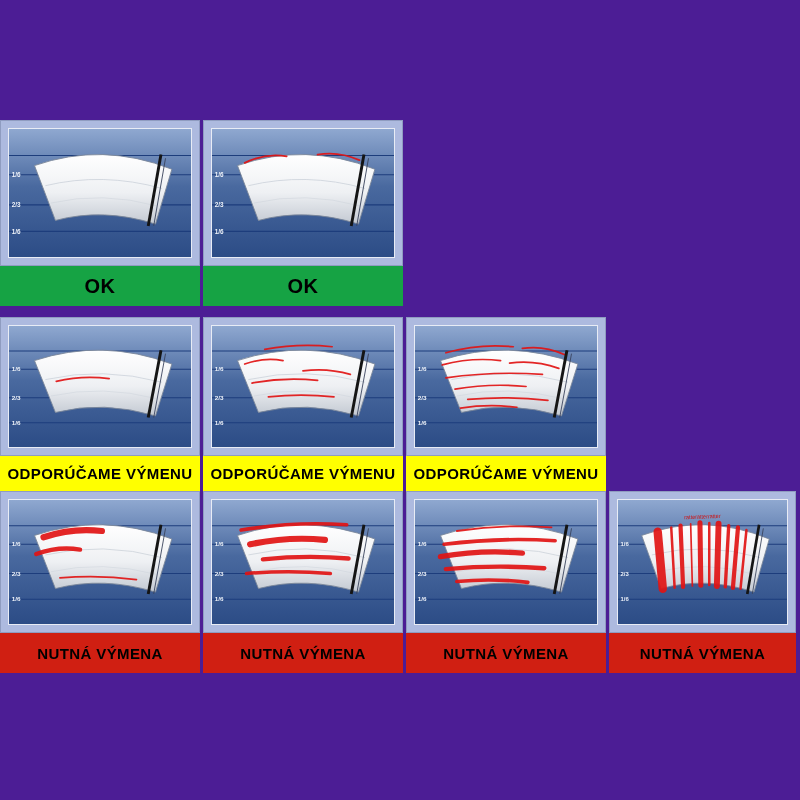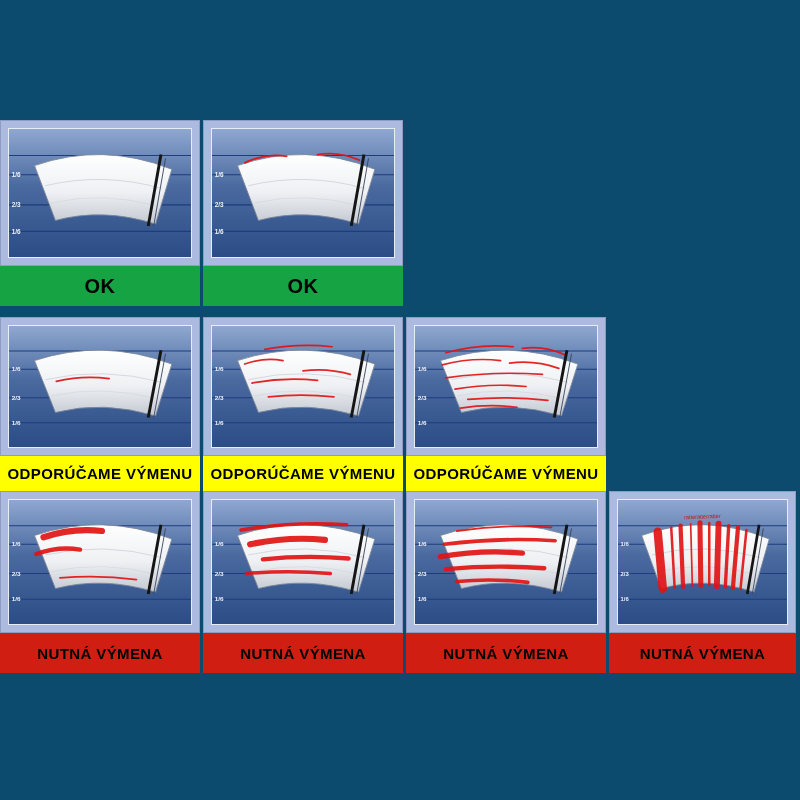--- a/index.html
+++ b/index.html
@@ -1,17 +1,17 @@
 <!DOCTYPE html>
 <html><head>
 <meta charset="utf-8">
 <style>
   html,body{margin:0;padding:0;background:#ffffff;}
   #sheet{
-    position:relative;width:800px;height:800px;background:#0c4a6e;overflow:hidden;
+    position:relative;width:800px;height:800px;background:#4c1d95;overflow:hidden;
     font-family:"Liberation Sans",sans-serif;
   }
   .cell{
     position:absolute;background:#adbadf;border:1px solid #8f9cc0;
     box-sizing:border-box;padding:7px;
   }
   .panel{
     position:relative;width:100%;height:100%;box-sizing:border-box;
     border:1px solid #e8ecf5;box-shadow:inset 0 0 0 1px #42598f;
     background:#3b5fa6;overflow:hidden;

